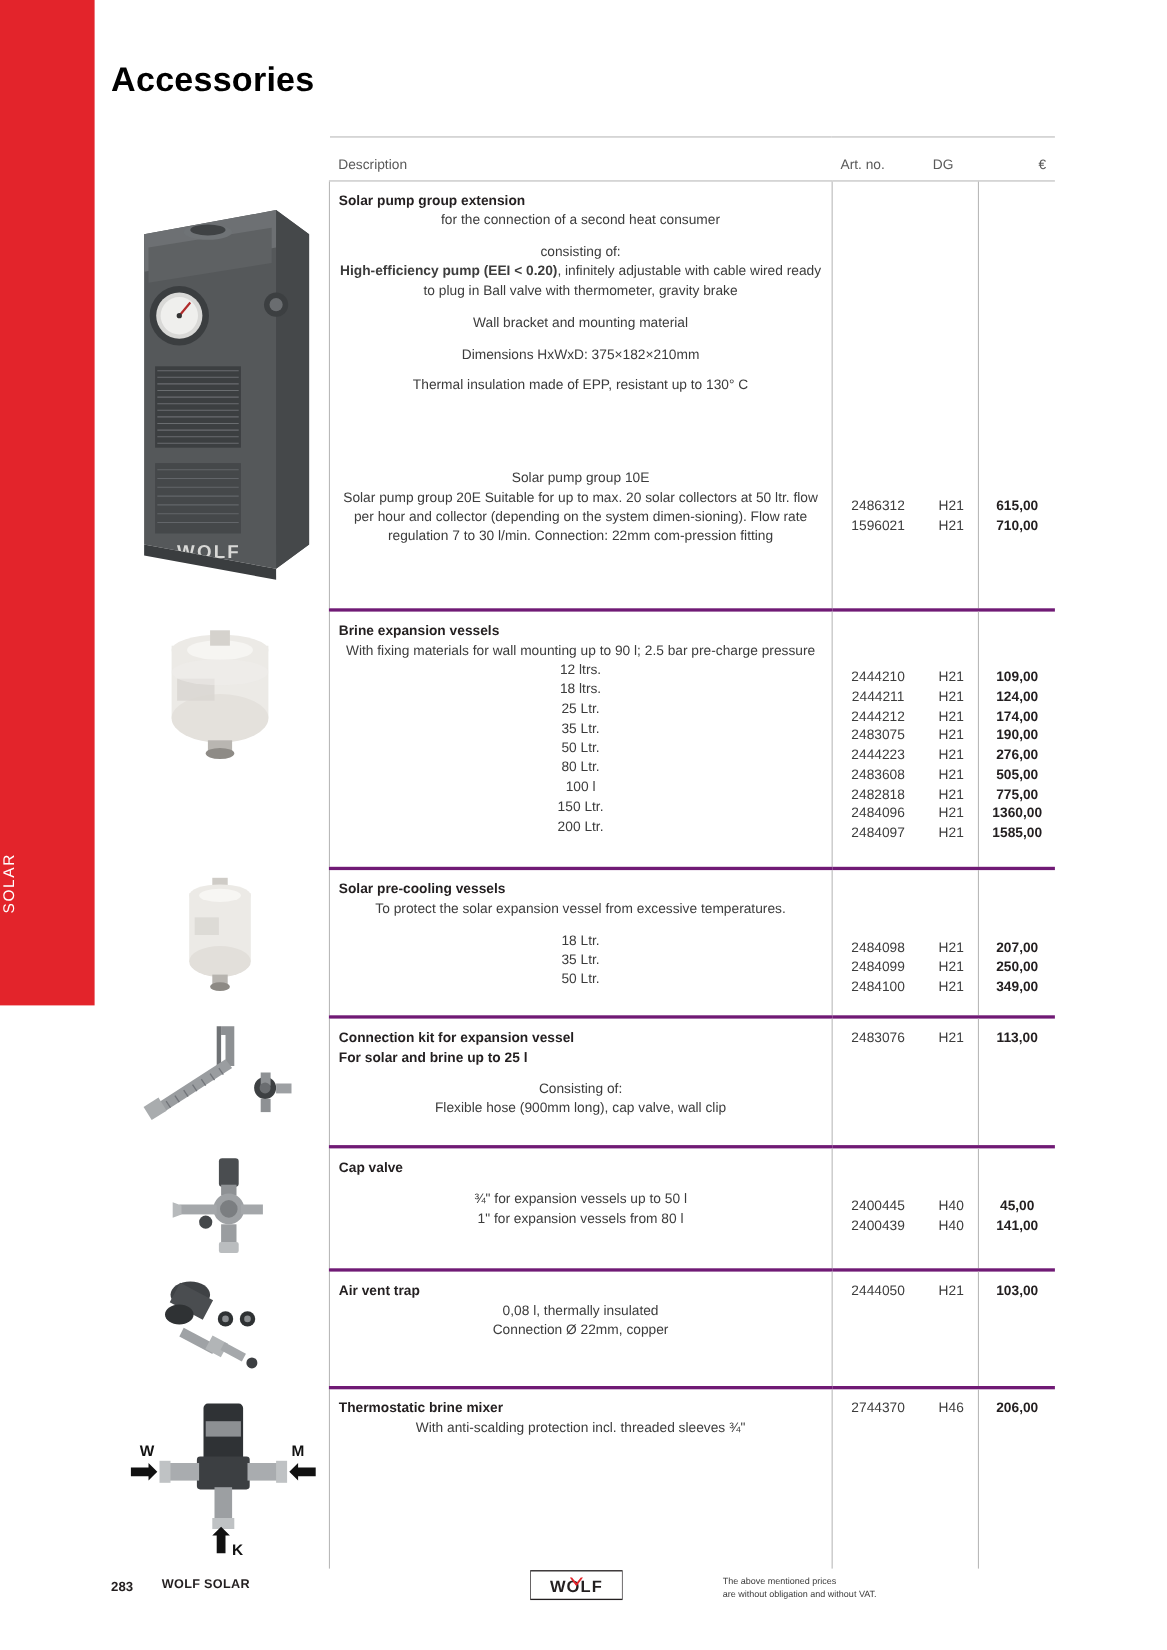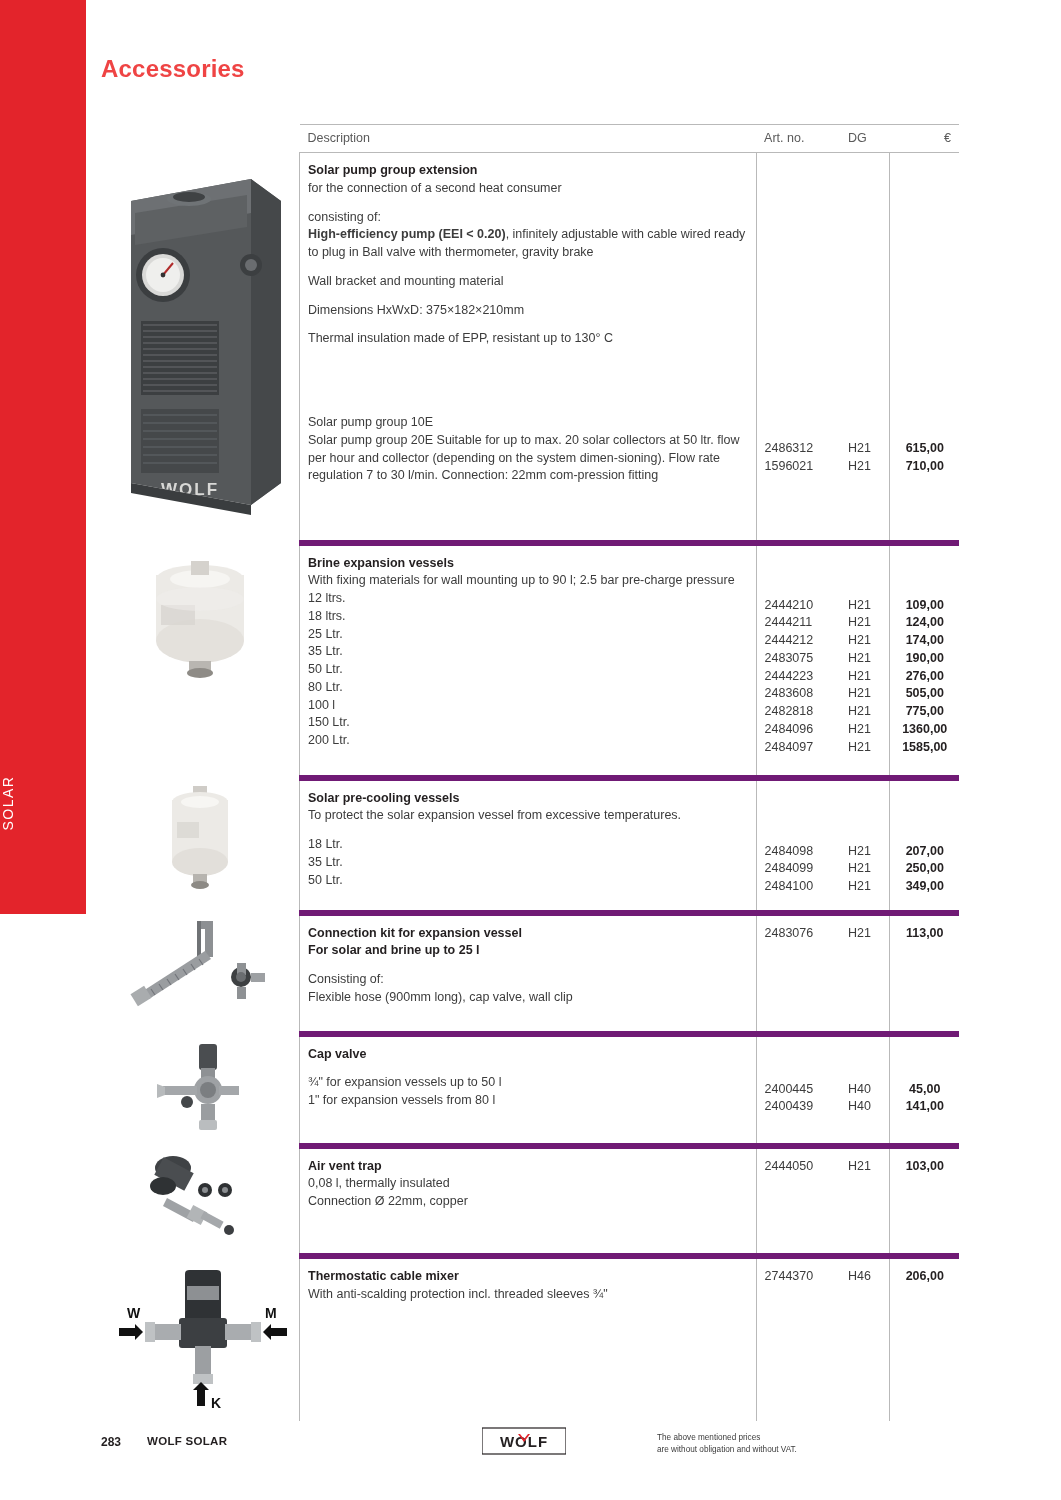--- a/index.html
+++ b/index.html
@@ -41,23 +41,23 @@
     text-align: center;
     font-size: 14px;
     letter-spacing: 1.5px;
   }
 
   
   .page-title {
     position: absolute;
     left: 101px;
     top: 55px;
-    font-size: 24px;
+    font-size: 31px;
     font-weight: bold;
-    color: #ef4444;
+    color: #000000;
     letter-spacing: 0.2px;
   }
 
   
   .table-wrap {
     position: absolute;
     left: 101px;
     top: 124px;
     width: 858px;
   }
@@ -71,53 +71,53 @@
   table.pricelist col.c-desc { width: 457px; }
   table.pricelist col.c-art { width: 84px; }
   table.pricelist col.c-dg { width: 50px; }
   table.pricelist col.c-eur { width: 69px; }
 
   thead th {
     font-weight: normal;
     color: #5a5a5a;
     font-size: 12.5px;
     text-align: left;
-    padding: 6px 8px 7px 8px;
+    padding: 18px 8px 7px 8px;
     border-bottom: 1px solid #b9b9b9;
     border-top: 1px solid #b9b9b9;
     vertical-align: bottom;
     background: #ffffff;
   }
   thead th.th-img { border-top: none; border-bottom: none; }
   thead th.num { text-align: right; }
 
   tbody td {
     vertical-align: top;
     padding: 9px 8px 10px 8px;
-    border-bottom: 6px solid #701a75;
+    border-bottom: 3px solid #701a75;
     line-height: 1.42;
   }
   tbody tr.no-rule > td { border-bottom: none; }
   tbody td.cell-img {
     border-bottom: none;
     padding: 0;
     text-align: center;
     vertical-align: top;
   }
   tbody td.cell-desc {
     border-left: 1px solid #b9b9b9;
     border-right: 1px solid #b9b9b9;
   }
   tbody td.cell-art { text-align: left; }
   tbody td.cell-dg { text-align: left; padding-left: 8px; border-right: 1px solid #b9b9b9;}
   tbody td.cell-eur { text-align: center; font-weight: bold; padding-right: 8px; }
 
   .desc-title { font-weight: bold; }
   .spacer-6 { height: 11px; }
-  .gray { color: #3c3c3c; }
+  .gray { color: #3c3c3c; text-align: center; }
   .rowlist div { white-space: nowrap; }
   .numcol div { white-space: nowrap; }
 
   
   .img-box { position: relative; width: 198px; }
 
   
   .footer {
     position: absolute;
     left: 101px;
@@ -543,21 +543,21 @@
               <polygon points="186,72 170,72 170,68 162,76 170,84 170,80 186,80"></polygon>
               <polygon points="96,150 96,134 92,134 100,126 108,134 104,134 104,150"></polygon>
             </g>
             <text x="26" y="62" font-family="Liberation Sans, sans-serif" font-size="14" font-weight="bold" fill="#111">W</text>
             <text x="164" y="62" font-family="Liberation Sans, sans-serif" font-size="14" font-weight="bold" fill="#111">M</text>
             <text x="110" y="152" font-family="Liberation Sans, sans-serif" font-size="14" font-weight="bold" fill="#111">K</text>
           </svg>
         </div>
       </td>
       <td class="cell-desc" style="border-bottom:none;">
-        <div class="desc-title">Thermostatic cable mixer</div>
+        <div class="desc-title">Thermostatic brine mixer</div>
         <div class="gray">With anti-scalding protection incl. threaded sleeves ¾"</div>
         <div style="height:108px"></div>
       </td>
       <td class="cell-art" style="border-bottom:none;">
         <div class="gray">2744370</div>
       </td>
       <td class="cell-dg" style="border-bottom:none;margin-left:17px;">
         <div class="gray">H46</div>
       </td>
       <td class="cell-eur" style="border-bottom:none;">

